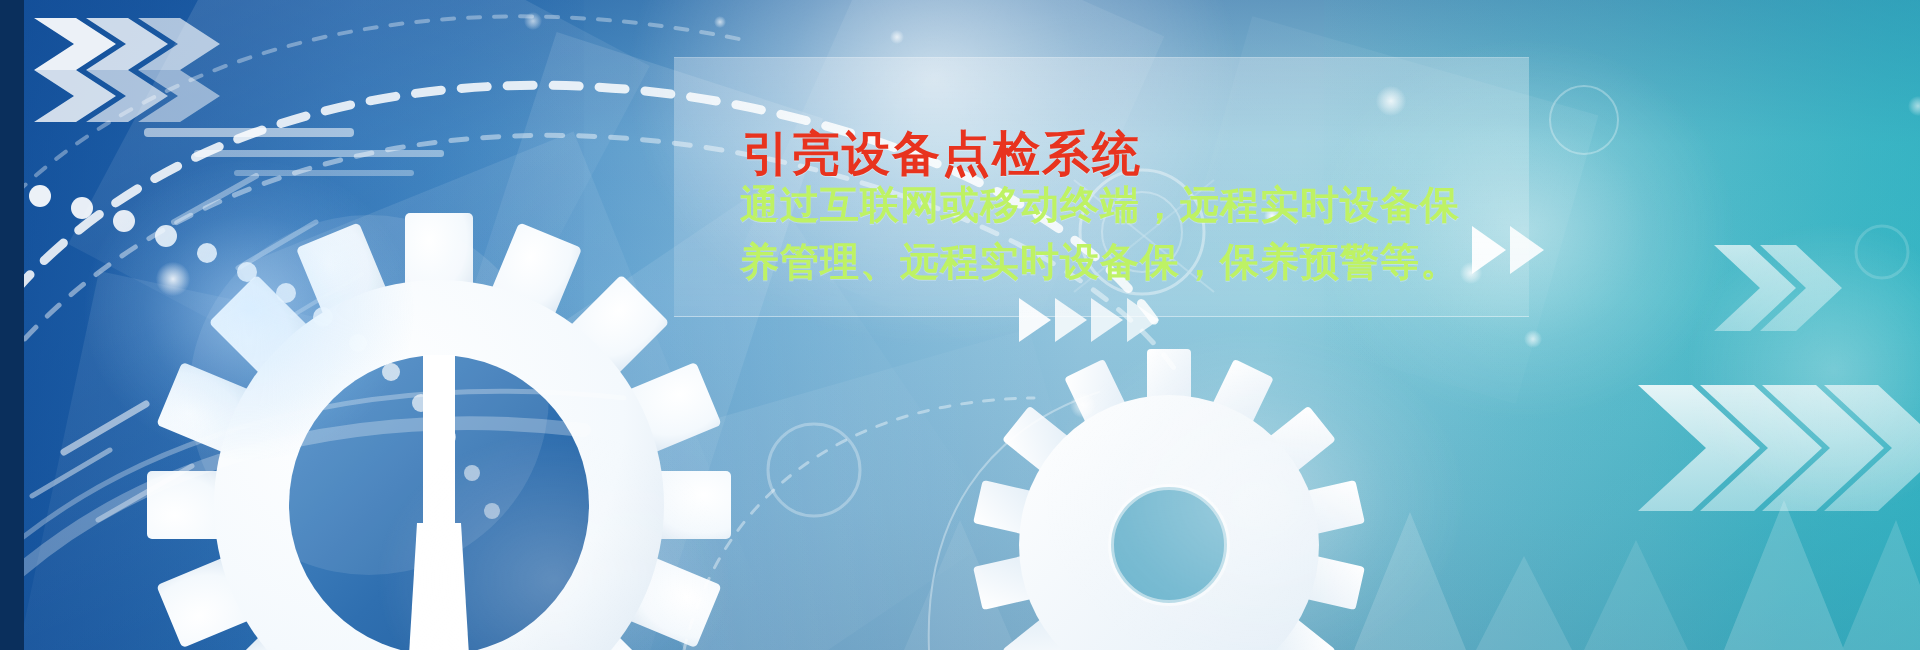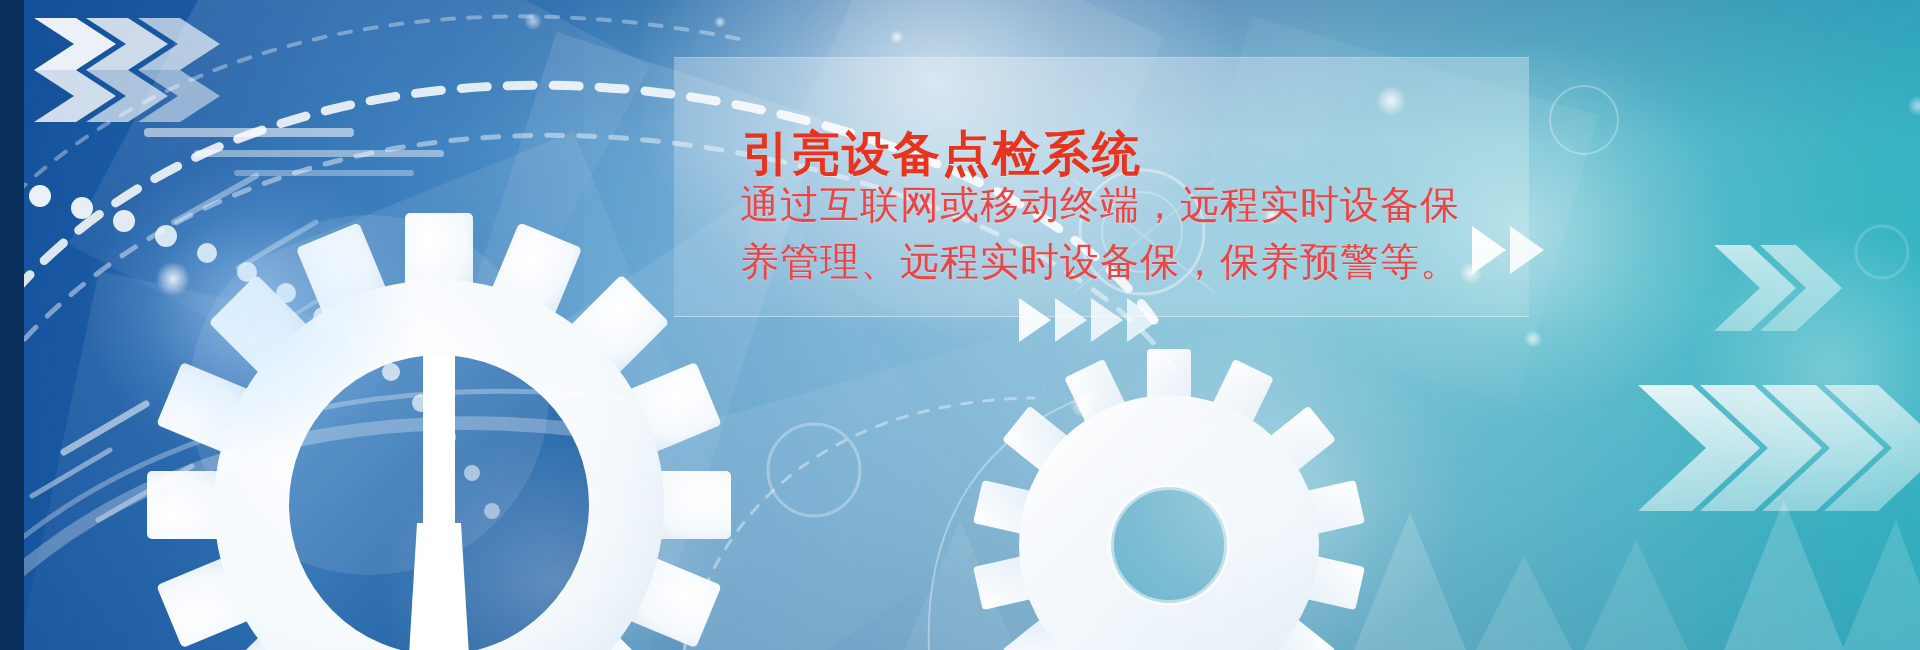--- a/index.html
+++ b/index.html
@@ -81,21 +81,21 @@
   }
   #headline{
     position:absolute;left:718px;top:98px;
     font-size:48px;font-weight:bold;color:#e8331e;
     letter-spacing:2px;line-height:1;
     text-shadow:0 1px 0 rgba(255,255,255,.35);
     white-space:nowrap;
   }
   #subtitle{
     position:absolute;left:716px;top:176px;width:820px;
-    font-size:39px;font-weight:normal;color:#ef4444;
+    font-size:39px;font-weight:bold;color:#bef264;
     line-height:57px;letter-spacing:1px;
     text-shadow:0 1px 0 rgba(255,255,255,.28);
   }
   #subtitle div{white-space:nowrap;}
 </style>
 </head>
 <body>
 
 <div id="banner">
 

